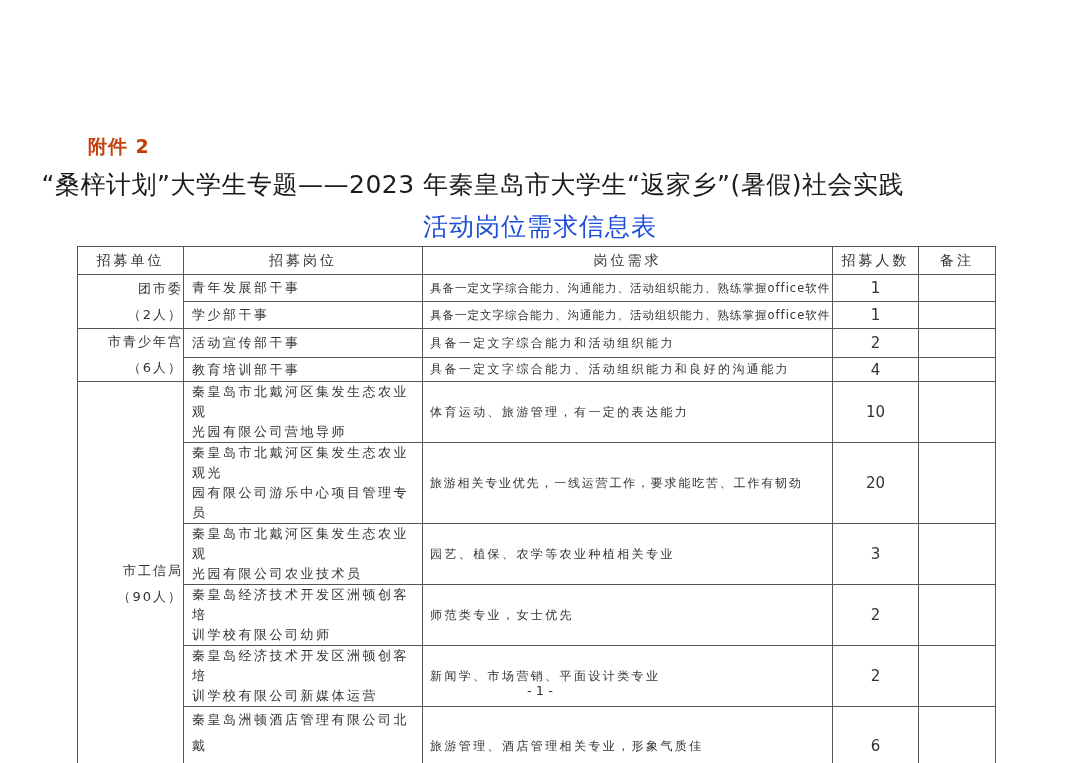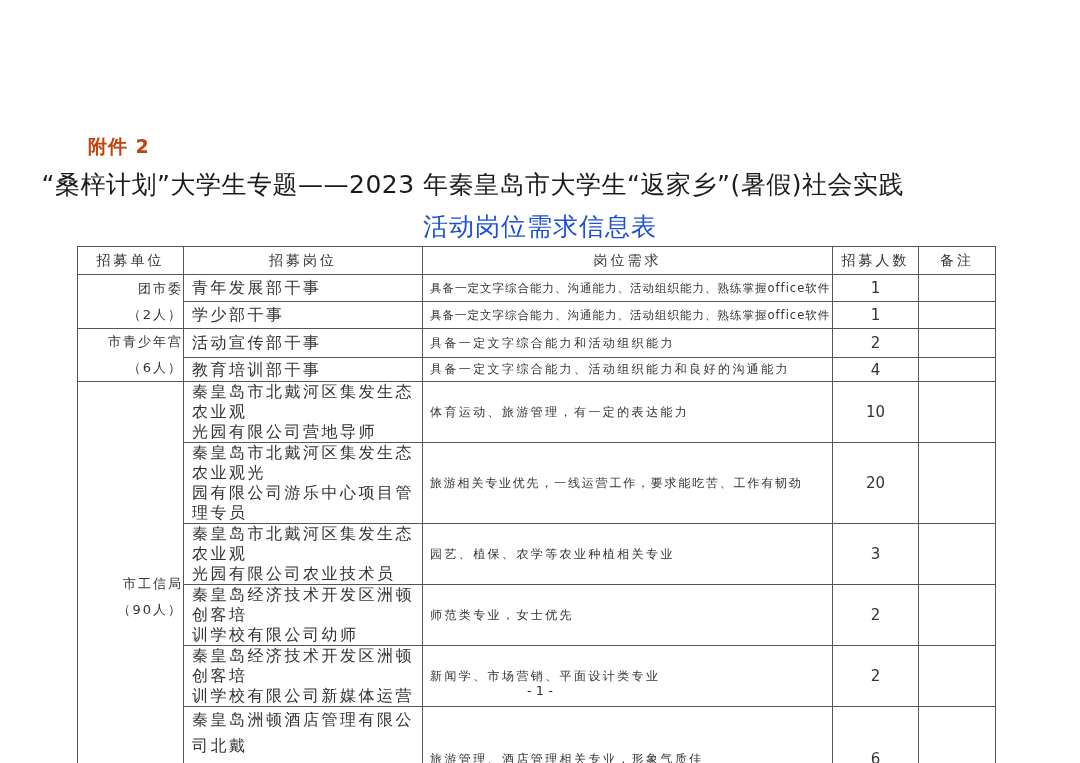--- a/index.html
+++ b/index.html
@@ -5,21 +5,21 @@
   html, body { margin:0; padding:0; background:#ffffff; }
   body { width:1080px; height:763px; position:relative; overflow:hidden;
          font-family:"DejaVu Sans", sans-serif; color:#222; }
   .attach { position:absolute; left:88px; top:134px; font-size:19px; font-weight:bold; color:#c2410c; letter-spacing:1px; }
   .title1 { position:absolute; left:0; width:868px; top:168px; text-align:right; font-size:25px; color:#1a1a1a; letter-spacing:0.5px;padding-left:36px; }
   .title2 { position:absolute; left:0; width:1080px; top:210px; text-align:center; font-size:25px; color:#1d4ed8; letter-spacing:1px; }
   table.grid { position:absolute; left:77px; top:246px; border-collapse:collapse; table-layout:fixed; width:918px; }
   table.grid td, table.grid th { border:1px solid #555; padding:0; font-weight:normal; color:#333; vertical-align:middle; }
   th { font-size:14px; height:27px; text-align:center; letter-spacing:3px; }
   td.unit { text-align:right; font-size:13px; letter-spacing:2px; line-height:26px; }
-  td.post { font-size:16px; letter-spacing:2.5px; padding-left:8px !important; line-height:20px;margin-top:33px; }
+  td.post { font-size:13px; letter-spacing:2.5px; padding-left:8px !important; line-height:20px;margin-top:33px; }
   td.req { font-size:11.5px; letter-spacing:1px; padding-left:7px !important; }
   td.req.wide { letter-spacing:2.4px; font-size:12px; }
   td.num { text-align:center; font-size:15px; color:#444; }
   td.note { }
   .pageno { position:absolute; left:0; width:1080px; top:683px; text-align:center; font-size:13px; color:#333; }
 </style>
 </head>
 <body>
 
 <div class="attach">附件 2</div>

